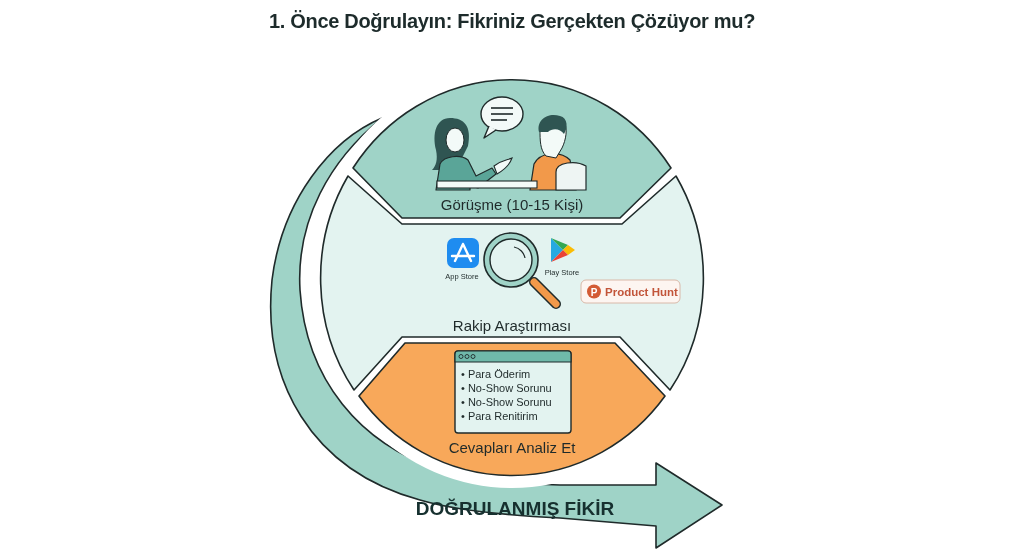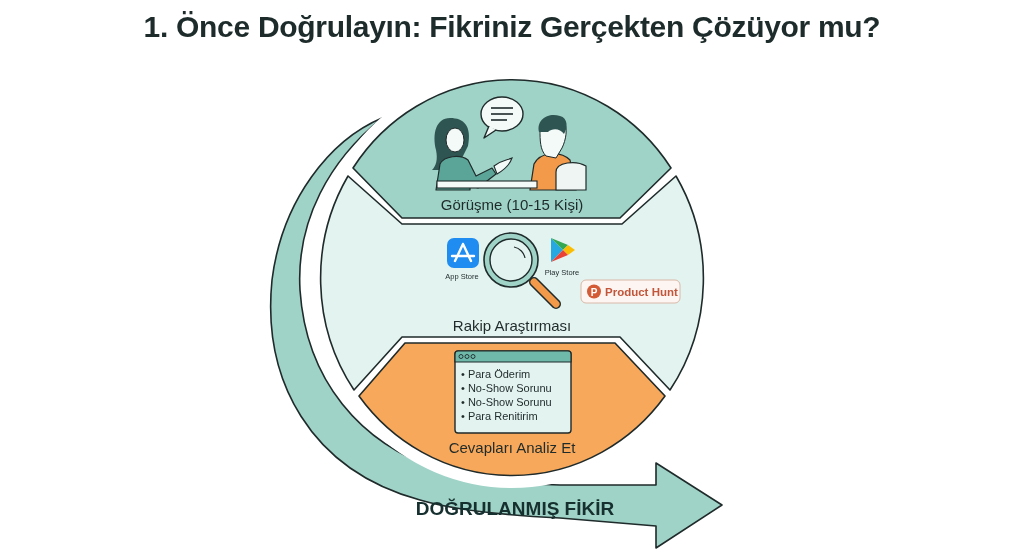--- a/index.html
+++ b/index.html
@@ -1,19 +1,19 @@
 <!DOCTYPE html>
 <html><head>
 <meta charset="utf-8">
 <style>
   html, body { margin: 0; padding: 0; background: #ffffff; }
   body { width: 1024px; height: 559px; position: relative; overflow: hidden; font-family: "Liberation Sans", sans-serif; }
   .title {
     position: absolute; left: 0; top: 10px; width: 1024px; text-align: center;
-    font-family: "Liberation Sans", sans-serif; font-weight: bold; font-size: 30px;
+    font-family: "Liberation Sans", sans-serif; font-weight: bold; font-size: 20px;
     color: #1d2b2b; letter-spacing: -0.3px;
   }
   svg.diagram { position: absolute; left: 0; top: 0; }
   .lbl { font-family: "Liberation Sans", sans-serif; fill: #1f2a2a; }
 </style>
 </head>
 <body>
 
 <div class="title">1. Önce Doğrulayın: Fikriniz Gerçekten Çözüyor mu?</div>
 

